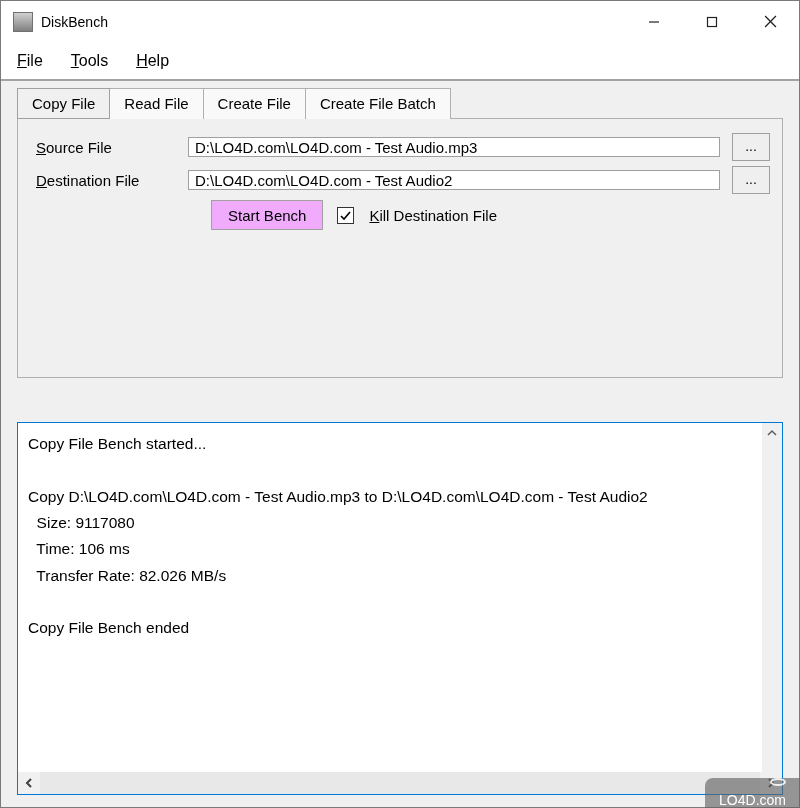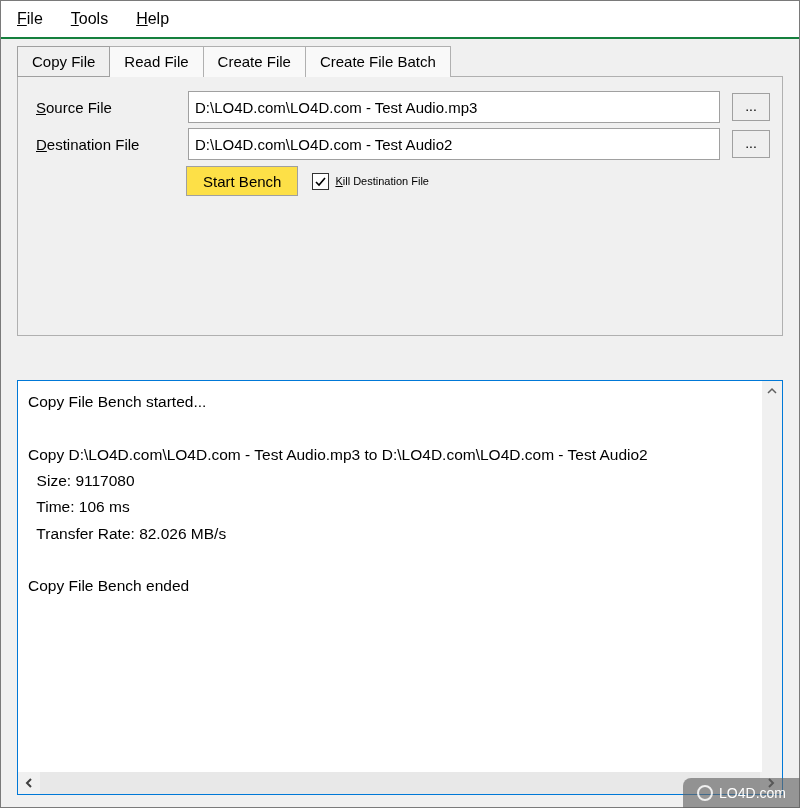--- a/index.html
+++ b/index.html
@@ -52,21 +52,21 @@
       color: #222;
       cursor: default;
     }
     .titlebar .win-btn.close { width: 58px; }
     .menubar {
       height: 38px;
       display: flex;
       align-items: center;
       padding: 0 16px;
       gap: 28px;
-      border-bottom: 2px solid #15803d;
+      border-bottom: 2px solid #a3a3a3;
       background: #ffffff;
       font-size: 16px;
     }
     .menubar .menu-item {
       color: #000;
     }
     .menubar .menu-item .ul { text-decoration: underline; }
     .content {
       flex: 1;
       background: #f0f0f0;
@@ -118,21 +118,21 @@
       gap: 12px;
     }
     .form-label {
       width: 140px;
       font-size: 15px;
       color: #000;
     }
     .form-label .ul { text-decoration: underline; }
     .text-input {
       flex: 1;
-      height: 32px;
+      height: 20px;
       border: 1px solid #a0a0a0;
       background: #ffffff;
       padding: 8px 6px;
       font-size: 15px;
       color: #000;
       font-family: inherit;
     }
     .browse-btn {
       width: 38px;
       height: 28px;
@@ -147,29 +147,30 @@
       display: flex;
       align-items: center;
       gap: 14px;
       margin-left: 150px;
       margin-top: 6px;
     }
     .start-btn {
       height: 30px;
       padding: 0 16px;
       border: 1px solid #a0a0a0;
-      background: #fde047;
+      background: #f0abfc;
       font-size: 15px;
       cursor: default;
+      margin-left: 25px;
     }
     .checkbox-wrap {
       display: flex;
       align-items: center;
-      gap: 6px;
-      font-size: 11px;
+      gap: 15px;
+      font-size: 15px;
     }
     .checkbox {
       width: 17px;
       height: 17px;
       border: 1px solid #333;
       background: #fff;
       display: flex;
       align-items: center;
       justify-content: center;
       font-size: 14px;
@@ -238,38 +239,61 @@
     .watermark {
       position: absolute;
       right: 0;
       bottom: 0;
       height: 30px;
       padding: 0 14px;
       background: rgba(100,100,100,0.65);
       color: #fff;
       font-size: 14px;
       display: flex;
-      align-items: center;
+      align-items: flex-end;
       gap: 6px;
       border-top-left-radius: 8px;
+      flex-direction: column;
     }
     .watermark .circ {
       width: 16px;
       height: 16px;
       border: 2px solid rgba(255,255,255,0.85);
       border-radius: 50%;
     }
     .rootwrap { position: relative; width: 800px; height: 808px; }
   </style>
 </head>
 <body>
 
 <div class="rootwrap">
 <div class="window">
 
+  <div class="titlebar">
+    <div class="app-icon"></div>
+    <div class="title">DiskBench</div>
+    <div class="win-controls">
+      <div class="win-btn">
+        <svg width="12" height="12" viewBox="0 0 12 12">
+              <line x1="1" y1="6" x2="11" y2="6" stroke="#222" stroke-width="1.2"></line>
+            </svg>
+      </div>
+      <div class="win-btn">
+        <svg width="12" height="12" viewBox="0 0 12 12">
+              <rect x="1.5" y="1.5" width="9" height="9" fill="none" stroke="#222" stroke-width="1.2"></rect>
+            </svg>
+      </div>
+      <div class="win-btn close">
+        <svg width="13" height="13" viewBox="0 0 12 12">
+              <line x1="1" y1="1" x2="11" y2="11" stroke="#222" stroke-width="1.2"></line>
+              <line x1="11" y1="1" x2="1" y2="11" stroke="#222" stroke-width="1.2"></line>
+            </svg>
+      </div>
+    </div>
+  </div>
 
   <div class="menubar">
     <div class="menu-item"><span class="ul">F</span>ile</div>
     <div class="menu-item"><span class="ul">T</span>ools</div>
     <div class="menu-item"><span class="ul">H</span>elp</div>
   </div>
 
   <div class="content">
 
     <div class="tabbox">

